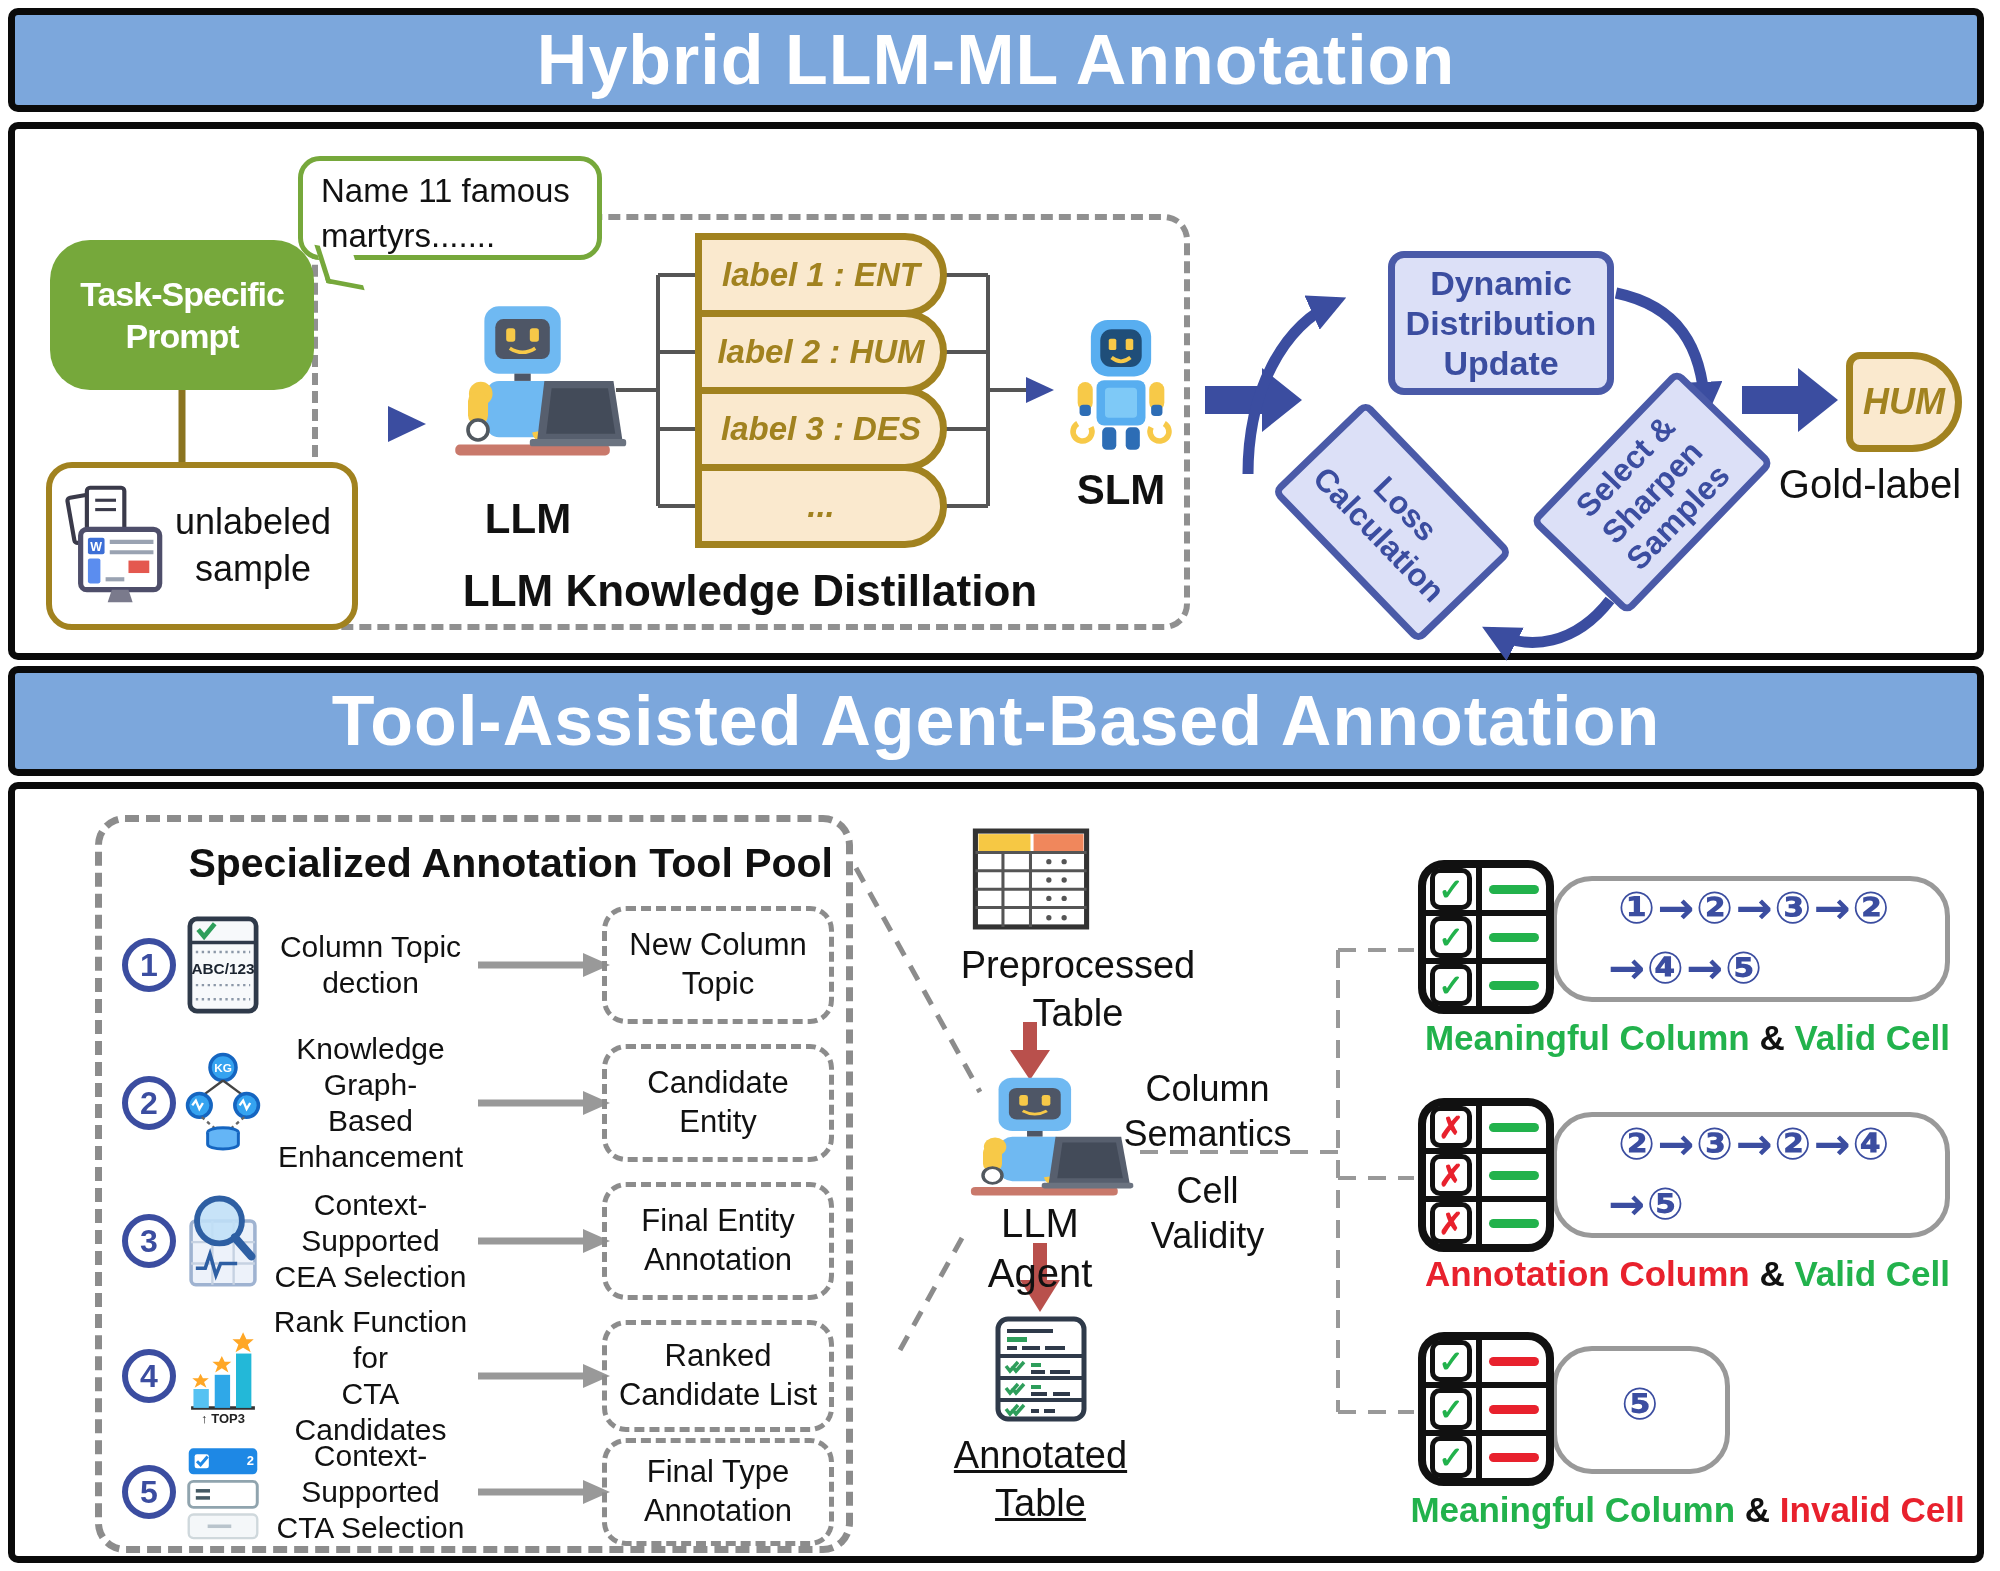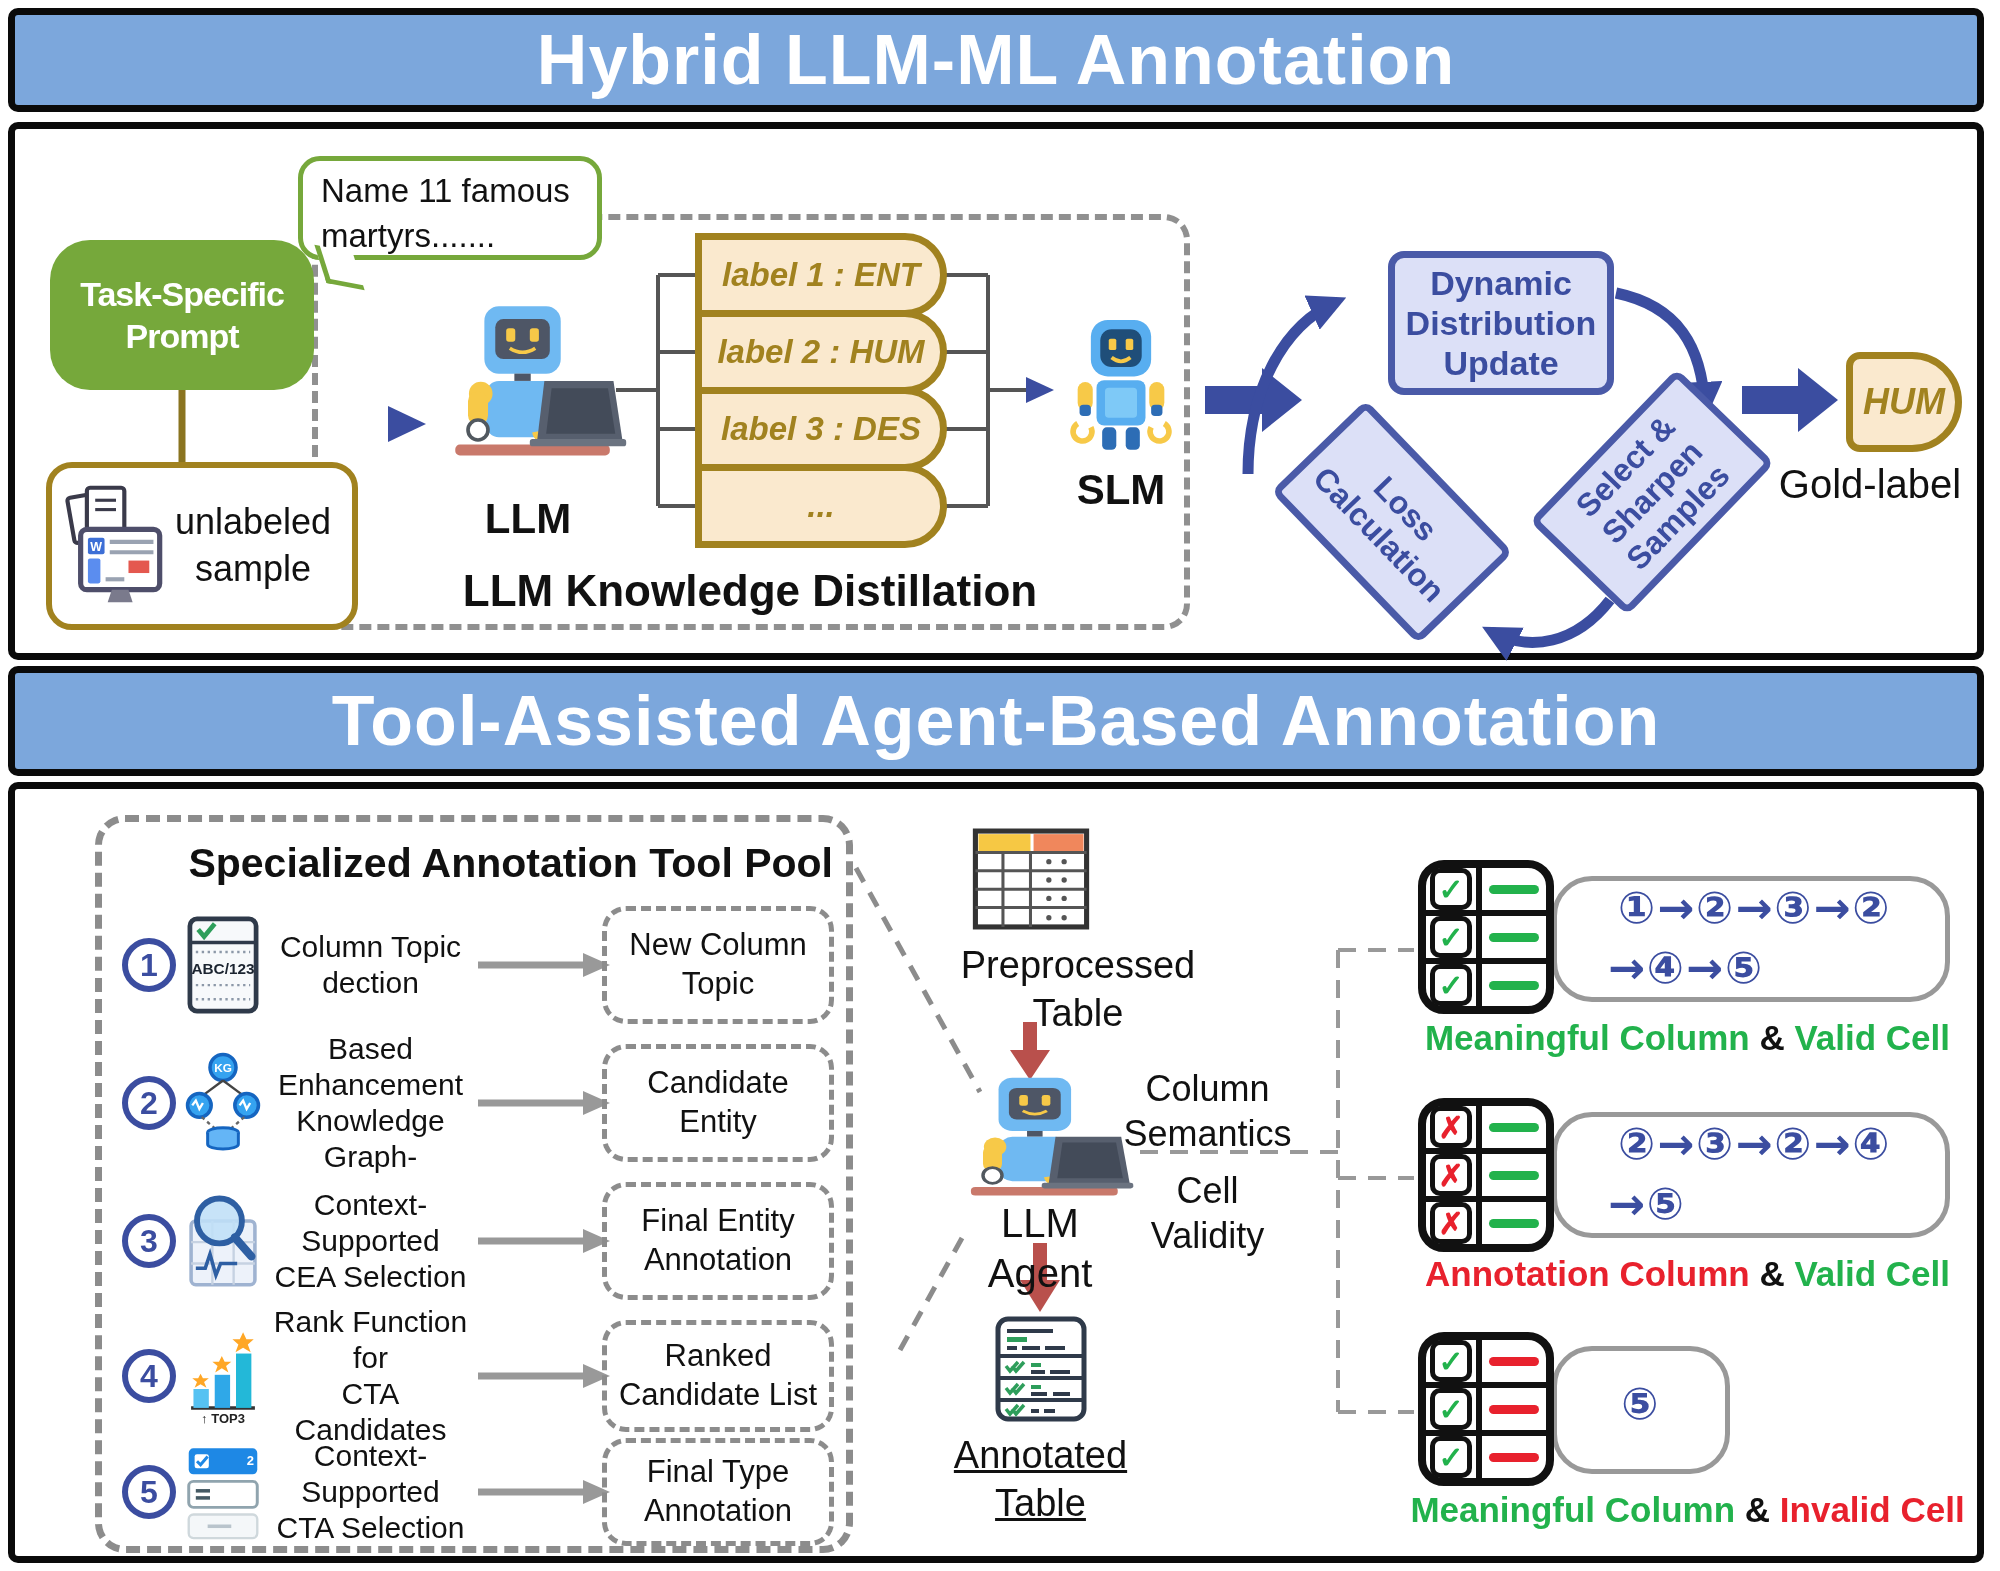--- a/index.html
+++ b/index.html
@@ -282,22 +282,22 @@
     <circle cx="13" cy="45" r="10" fill="#35A3F0" stroke="#1565C0" stroke-width="3"></circle>
     <circle cx="53" cy="45" r="10" fill="#35A3F0" stroke="#1565C0" stroke-width="3"></circle>
     <path d="M7 45 l3 -4 l3 7 l3 -5" stroke="#fff" stroke-width="2" fill="none"></path>
     <path d="M47 45 l3 -4 l3 7 l3 -5" stroke="#fff" stroke-width="2" fill="none"></path>
     <line x1="15" y1="55" x2="28" y2="66" stroke="#666" stroke-width="2" stroke-dasharray="3 3"></line>
     <line x1="51" y1="55" x2="38" y2="66" stroke="#666" stroke-width="2" stroke-dasharray="3 3"></line>
     <ellipse cx="33" cy="68" rx="13" ry="4" fill="#64B5F6" stroke="#1565C0" stroke-width="2.5"></ellipse>
     <path d="M20 68 v10 a13 4 0 0 0 26 0 v-10" fill="#64B5F6" stroke="#1565C0" stroke-width="2.5"></path>
   </svg>
   <div class="toolname" style="top:1061px;">
+    <div>Knowledge Graph-</div>
     <div>Based Enhancement</div>
-    <div>Knowledge Graph-</div>
   </div>
   <div class="outbox" style="top:1044px;height:118px;">
     <div>Candidate</div>
     <div>Entity</div>
   </div>
 
   <div class="numcircle" style="top:1214px;">3</div>
   <svg class="iconbox" style="left:184px;top:1189px;" width="78" height="104" viewBox="0 0 66 86">
     <rect x="6" y="26" width="54" height="54" rx="4" fill="#EDF2FA" stroke="#9FB3D1" stroke-width="3"></rect>
     <line x1="6" y1="44" x2="60" y2="44" stroke="#C6D2E2" stroke-width="2"></line>

